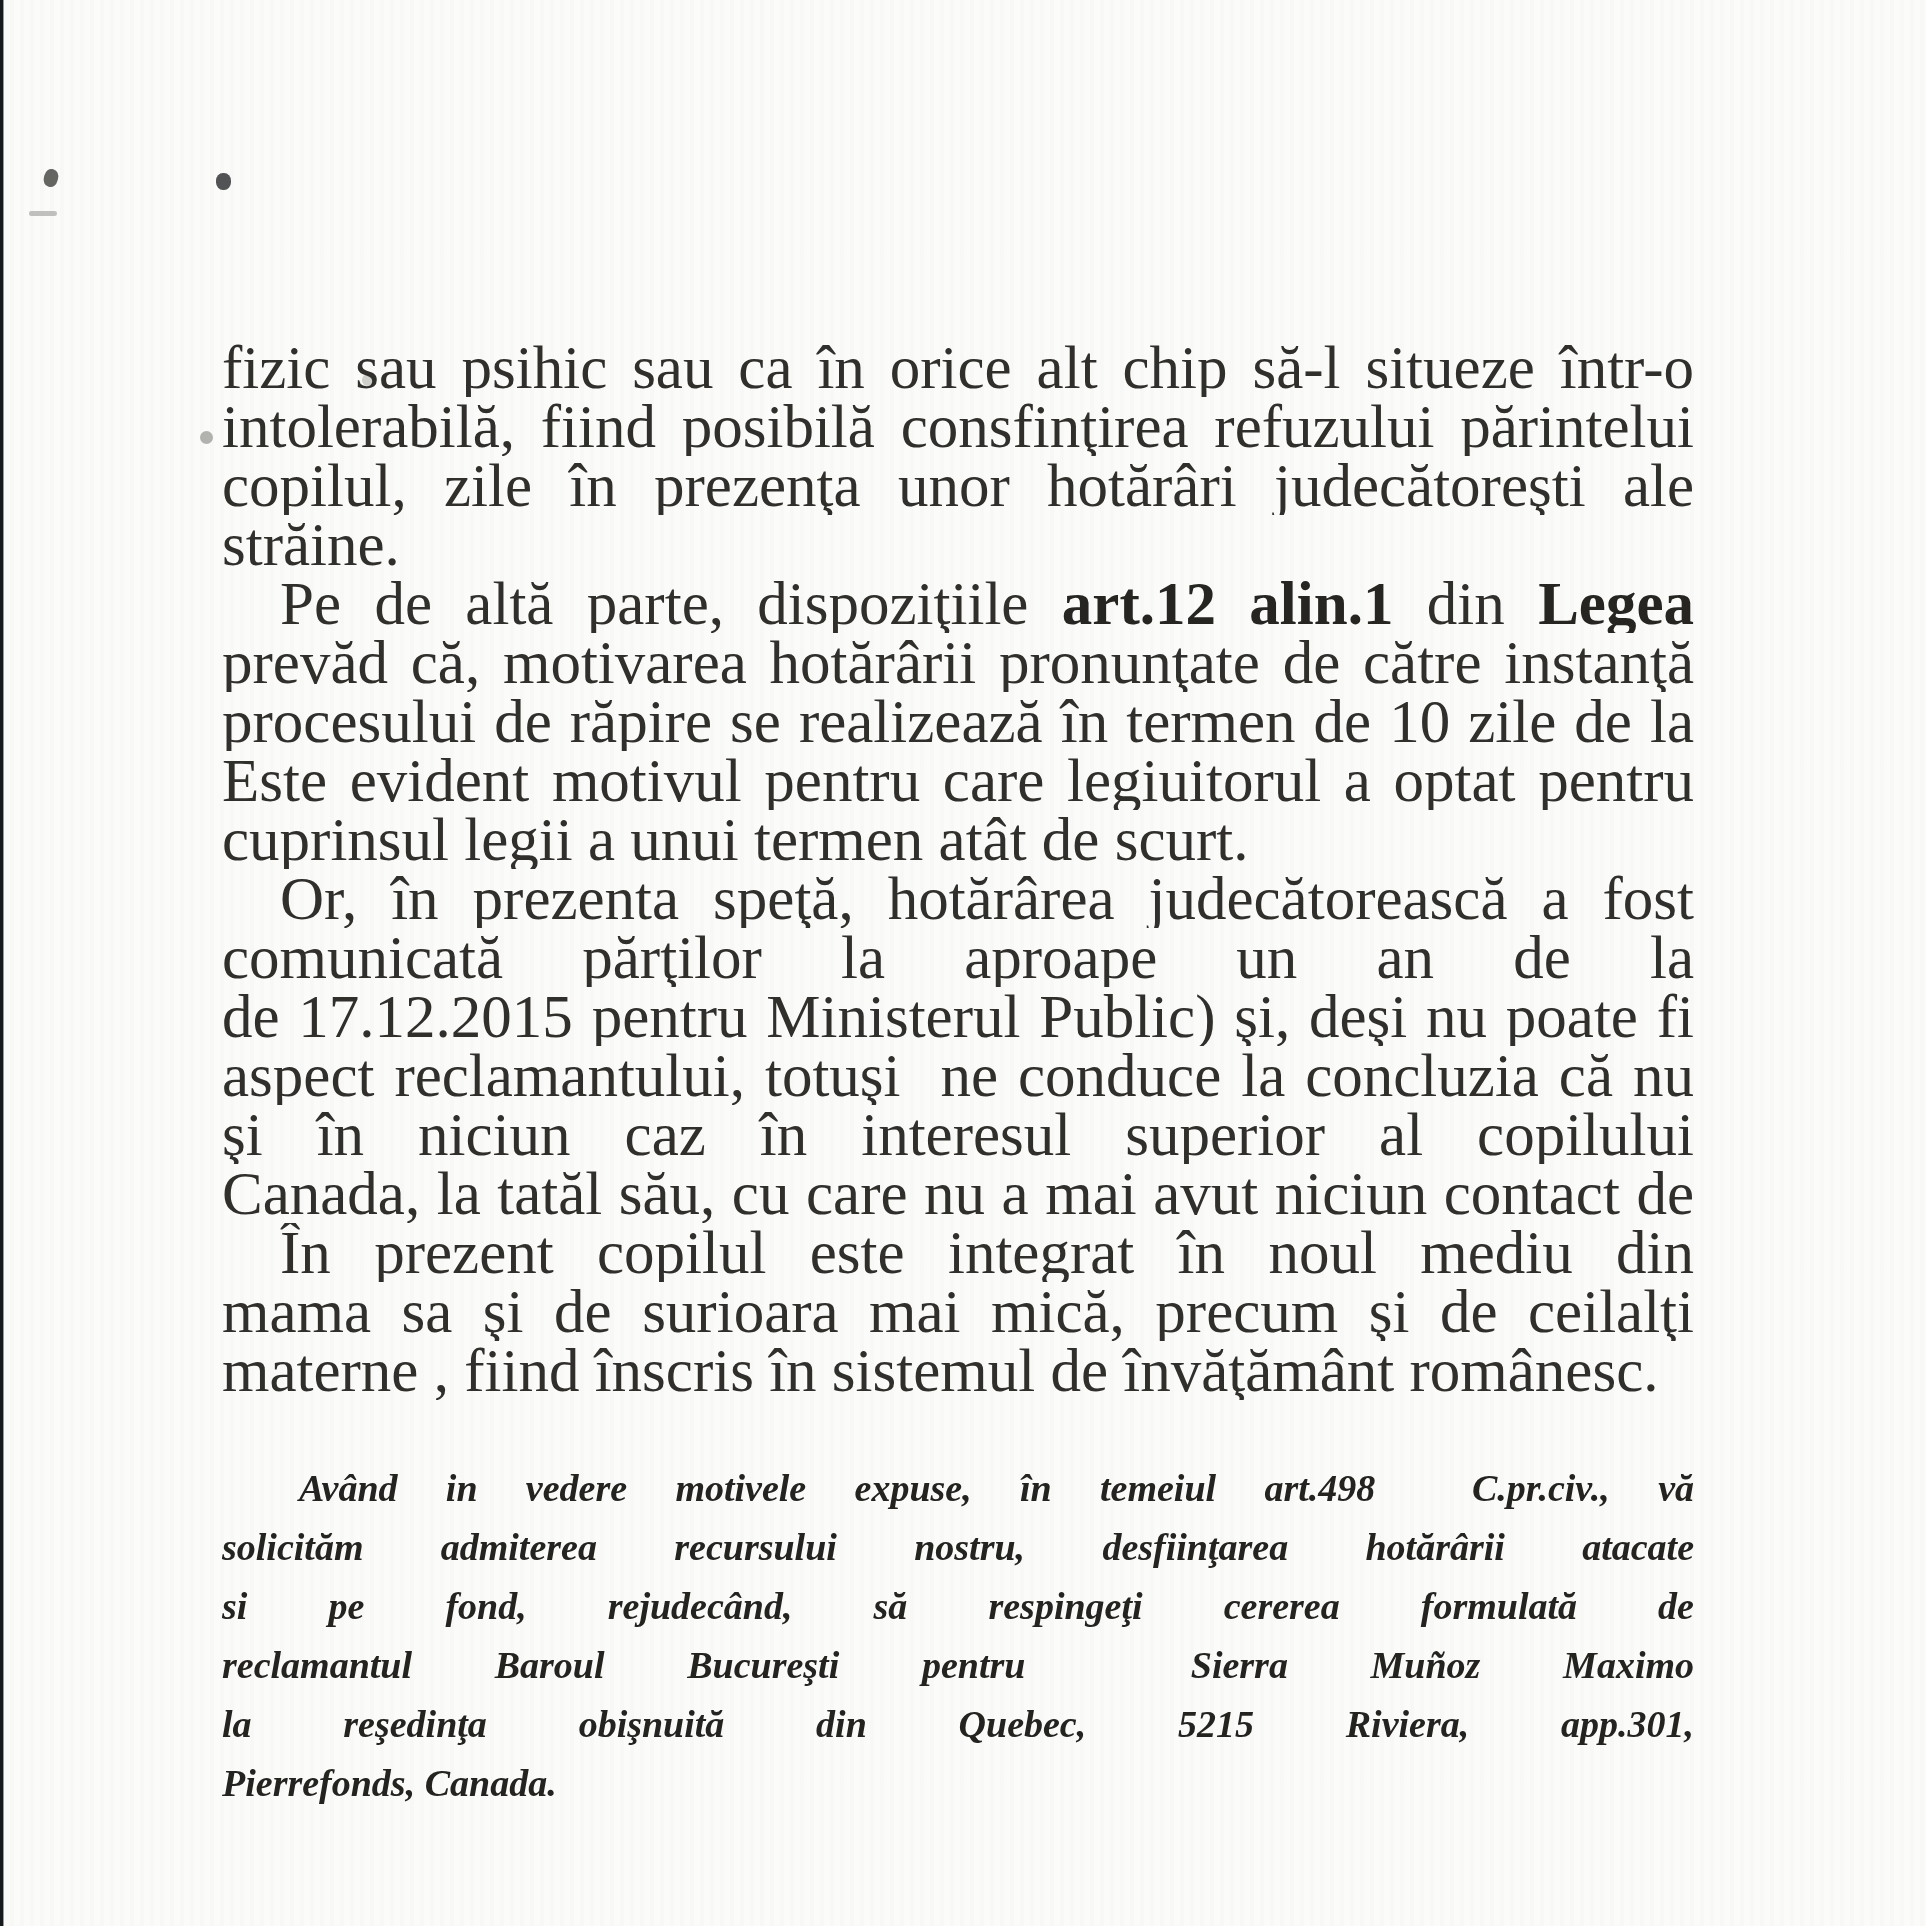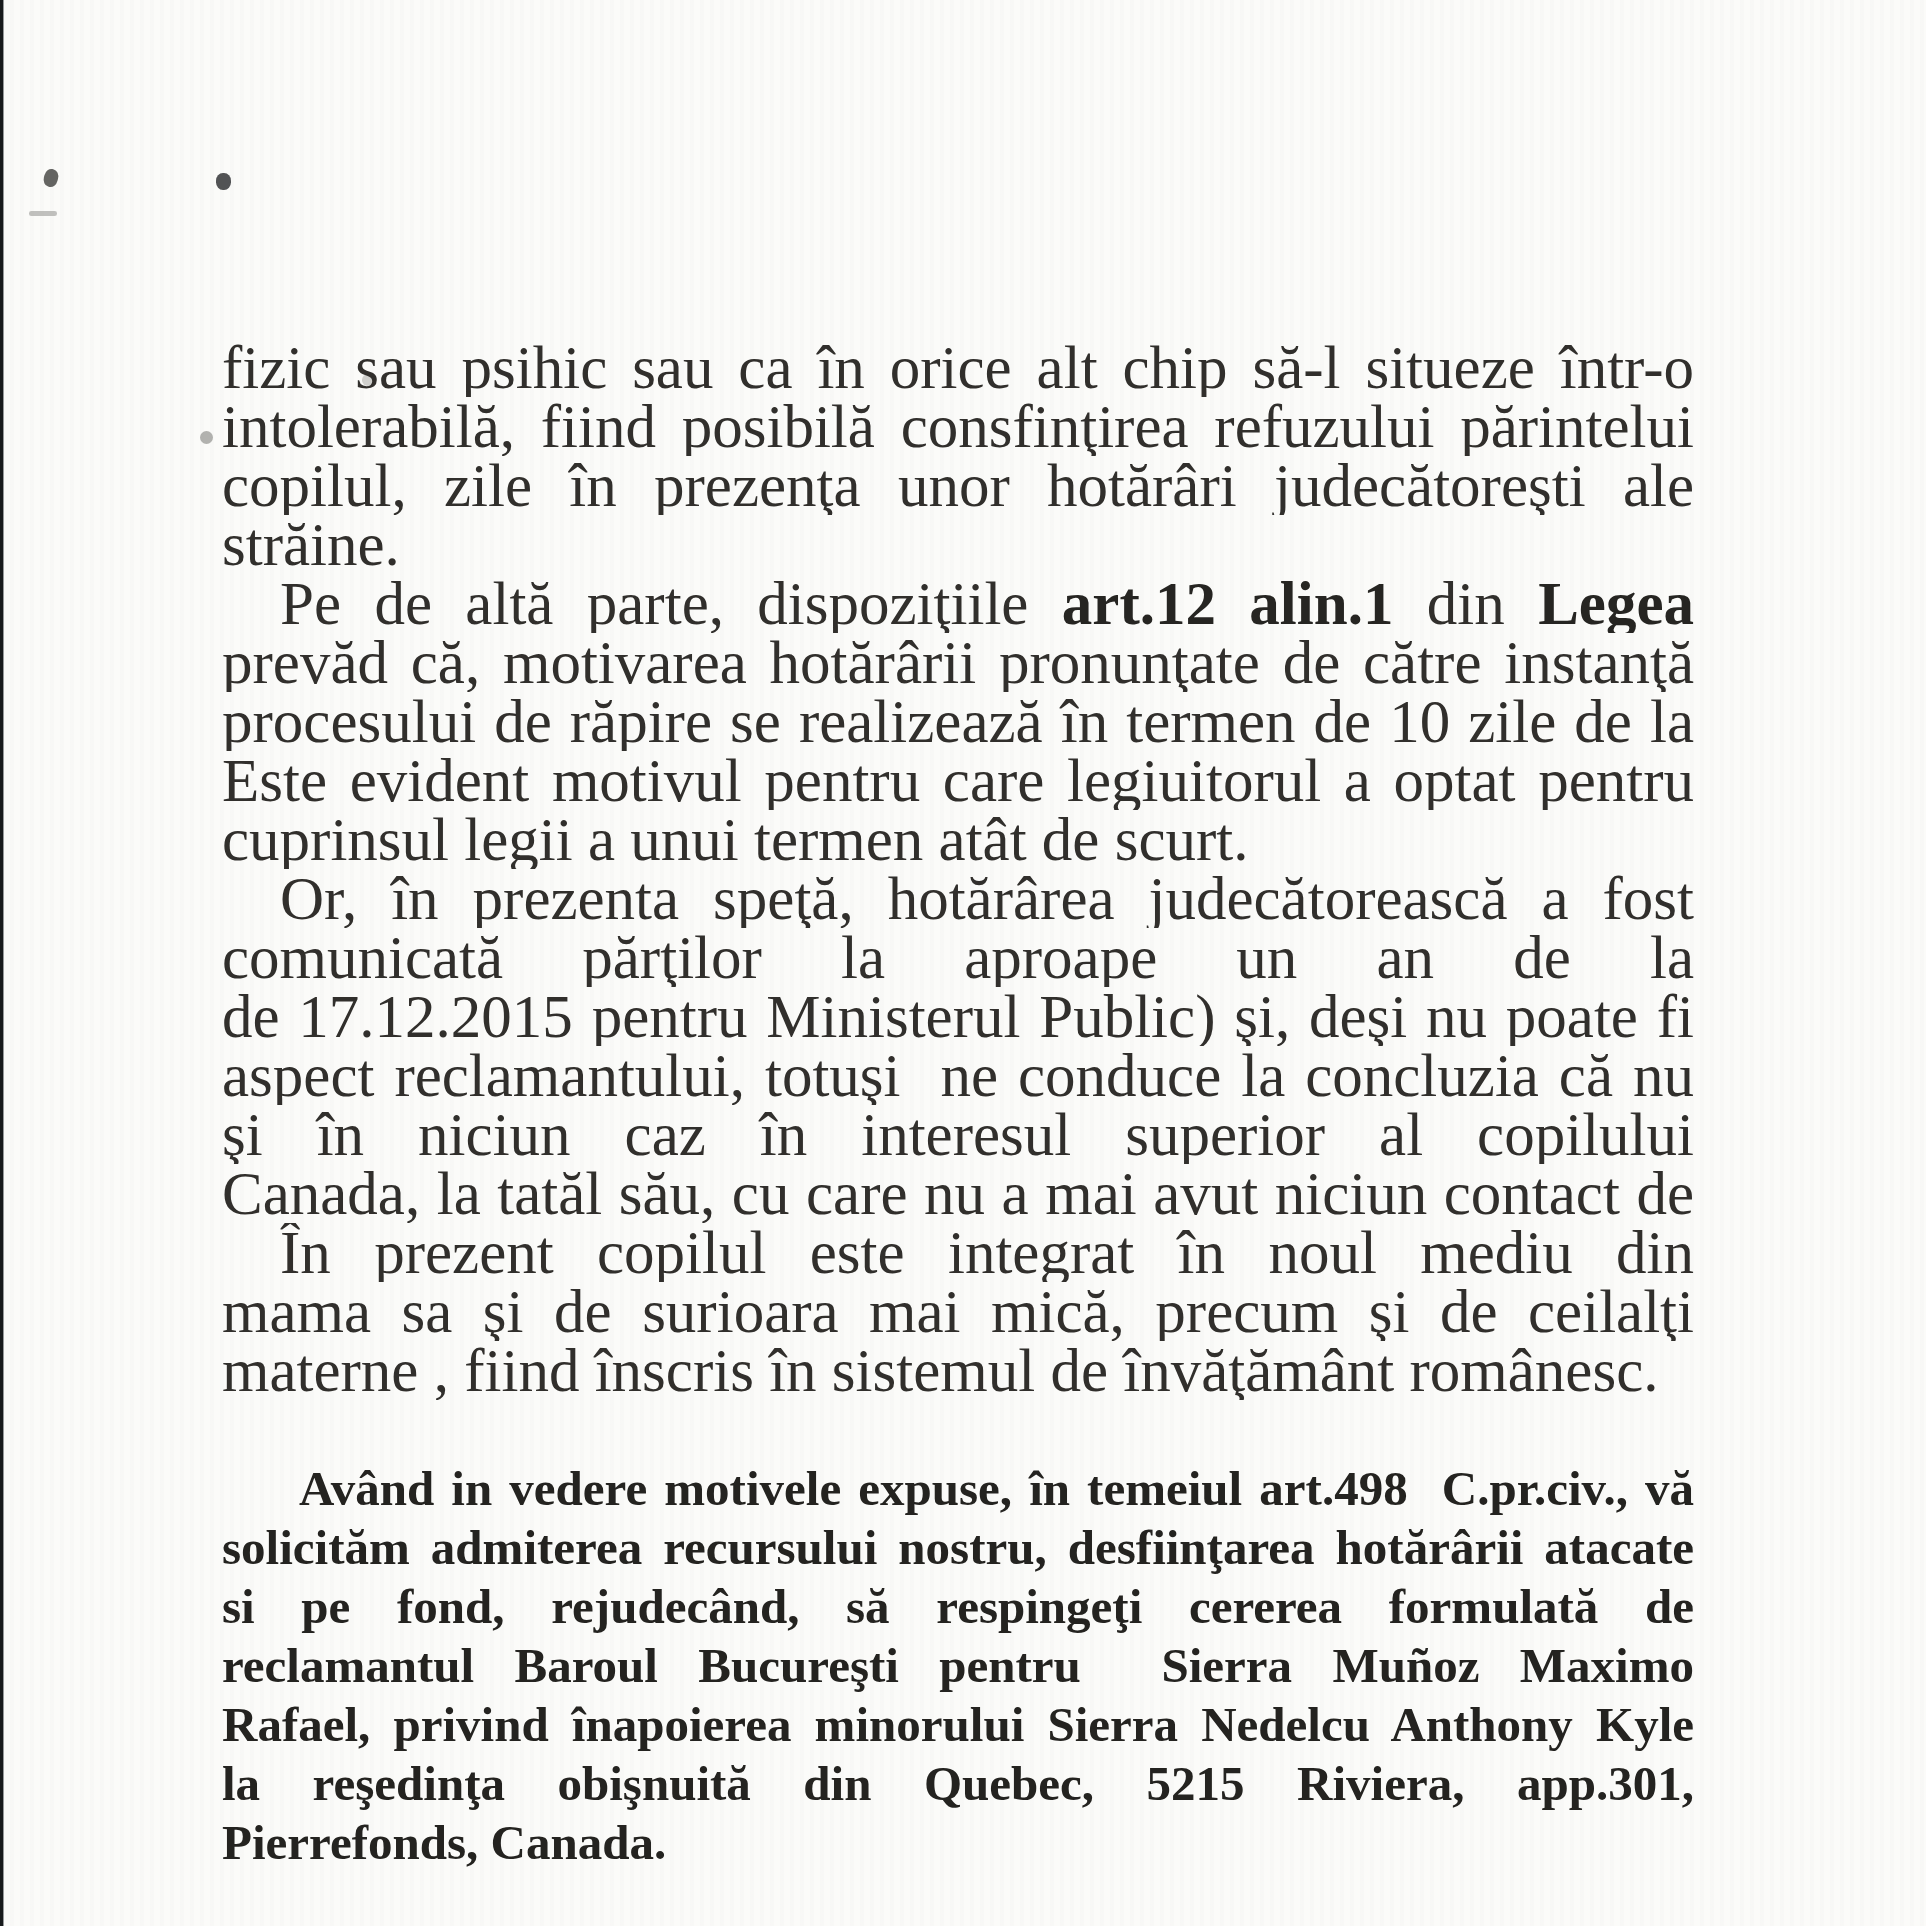--- a/index.html
+++ b/index.html
@@ -27,21 +27,21 @@
     color:#312f2c;
   }
   .line{
     height:59px;line-height:59px;font-size:61px;
     text-align:justify;text-align-last:justify;text-justify:inter-word;
     overflow:hidden;
   }
   .line.last{text-align-last:left;}
   .line.indent{text-indent:58px;}
   .para{margin:0;padding:0;}
-  .para-bold .line{font-weight:bold;font-size:49px;color:#242320;}
+  .para-bold .line{font-weight:bold;font-size:38px;color:#242320;font-style:italic;}
   .para-bold .line.indent{text-indent:77px;}
   .vspacer{height:59px;}
   b{font-weight:bold;color:#262522;}
 </style>
 </head>
 <body>
 
 <div class="page">
 
   <div class="edge-strip"></div>
@@ -87,20 +87,19 @@
         <div class="line last">materne , fiind înscris în sistemul de învăţământ românesc.</div>
       </div>
 
     <div class="vspacer"></div>
 
     <div class="para para-bold">
         <div class="line indent">Având in vedere motivele expuse, în temeiul art.498&nbsp; C.pr.civ., vă</div>
         <div class="line">solicităm admiterea recursului nostru, desfiinţarea hotărârii atacate</div>
         <div class="line">si pe fond, rejudecând, să respingeţi cererea formulată de</div>
         <div class="line">reclamantul Baroul Bucureşti pentru&nbsp; Sierra Muñoz Maximo</div>
-        <div class="line">Rafael, privind înapoierea minorului Sierra Nedelcu Anthony Kyle</div>
         <div class="line">la reşedinţa obişnuită din Quebec, 5215 Riviera, app.301,</div>
         <div class="line last">Pierrefonds, Canada.</div>
       </div>
   </div>
 
 </div>
 
 
 </body></html>

